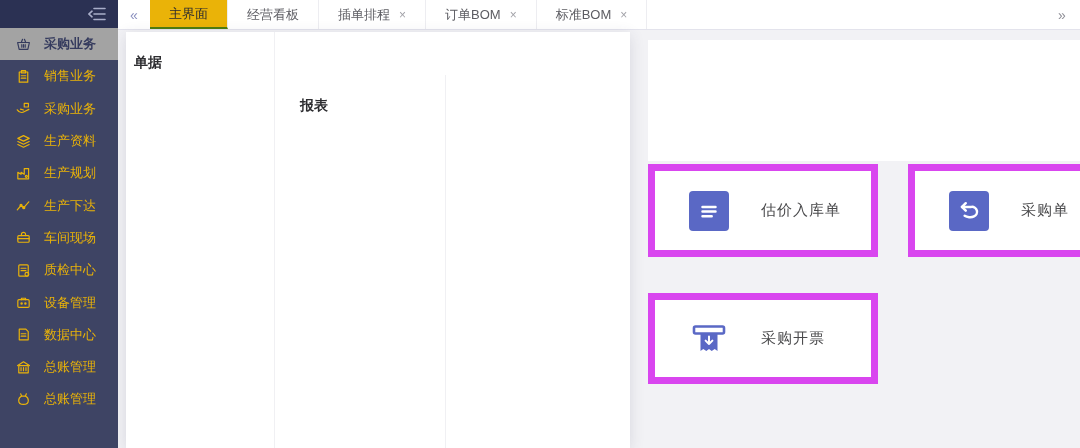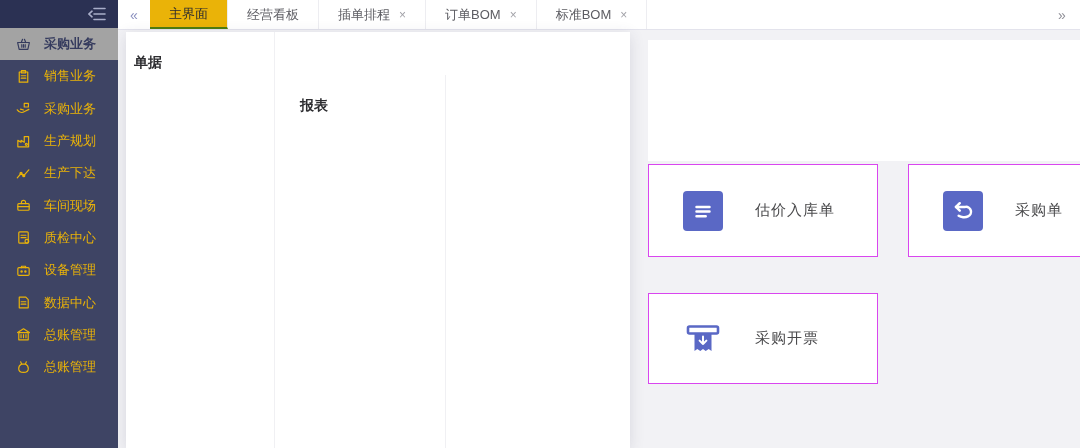--- a/index.html
+++ b/index.html
@@ -21,21 +21,21 @@
   .tab-scroll { width:32px; display:flex; align-items:center; justify-content:center; color:#8a8fbf; font-size:14px; cursor:pointer; }
   .tab-scroll.right { position:absolute; right:2px; top:0; height:30px; color:#8f8f97; }
   .tab { display:flex; align-items:center; padding:0 19px; font-size:13px; color:#5c5c62; border-right:1px solid #ededf1; cursor:pointer; white-space:nowrap; }
   .tab.active { background:#eab308; color:#2b2b30; border-bottom:2px solid #4d7c0f; }
   .tab .close { margin-left:9px; color:#a2a2a8; font-size:12px; cursor:pointer; }
 
   
   .content { position:absolute; left:118px; top:31px; right:0; bottom:0; background:#f2f2f5; }
   .white-banner { position:absolute; left:530px; top:9px; right:0; height:121px; background:#ffffff; }
   .tile-grid { position:absolute; left:530px; top:133px; right:-30px; display:grid; grid-template-columns:230px auto; grid-template-rows:93px 91px; column-gap:30px; row-gap:36px; }
-  .tile { background:#ffffff; border:1px solid #d946ef; display:flex; align-items:center; padding-left:34px; cursor:pointer; }
+  .tile { background:#ffffff; border:7px solid #d946ef; display:flex; align-items:center; padding-left:34px; cursor:pointer; }
   .tile .t-icon { width:40px; height:40px; border-radius:4px; background:#5a68c5; display:flex; align-items:center; justify-content:center; flex:0 0 40px; }
   .tile .t-icon.no-bg { background:transparent; border-radius:0; }
   .tile .t-icon svg { width:26px; height:26px; }
   .tile .t-icon.no-bg svg { width:40px; height:40px; }
   .tile .t-label { margin-left:32px; font-size:15px; color:#4a4a4c; letter-spacing:1px; }
 
   
   .menu-panel { position:absolute; left:126px; top:32px; width:504px; height:416px; background:#ffffff; box-shadow:0 3px 14px rgba(60,60,90,.14); z-index:10; display:flex; }
   .menu-col { padding-top:18px; height:100%; }
   .menu-col.c1 { width:149px; padding-left:8px; border-right:1px solid #f0f0f3; }
@@ -86,20 +86,31 @@
       <span class="s-icon">
         <svg viewBox="0 0 18 18">
           <g stroke="currentColor" fill="none" stroke-width="1.25" stroke-linecap="round" stroke-linejoin="round">
             <path d="M9.8 3.6h4.4v3.8H9.8z"></path>
             <path d="M2.4 10.4c1.9 2.8 5.2 3.3 7.7 1.8l4.6-2.3"></path>
             <path d="M5.8 9.6l3.2 1"></path>
           </g>
         </svg>
       </span>
       <span>采购业务</span>
+    </div>
+    <div class="side-item">
+      <span class="s-icon">
+        <svg viewBox="0 0 18 18">
+          <g stroke="currentColor" fill="none" stroke-width="1.25" stroke-linecap="round" stroke-linejoin="round">
+            <path d="M9 2.8l6 2.9-6 2.9-6-2.9z"></path>
+            <path d="M3 9l6 2.9L15 9M3 12.2L9 15l6-2.8"></path>
+          </g>
+        </svg>
+      </span>
+      <span>生产资料</span>
     </div>
     <div class="side-item">
       <span class="s-icon">
         <svg viewBox="0 0 18 18">
           <g stroke="currentColor" fill="none" stroke-width="1.25" stroke-linecap="round" stroke-linejoin="round">
             <path d="M3 14.6V7.8l3.4 2V7.8l3.4 2V3.8h4.6v10.8z"></path>
             <circle cx="12" cy="12" r="1.1"></circle>
           </g>
         </svg>
       </span>

